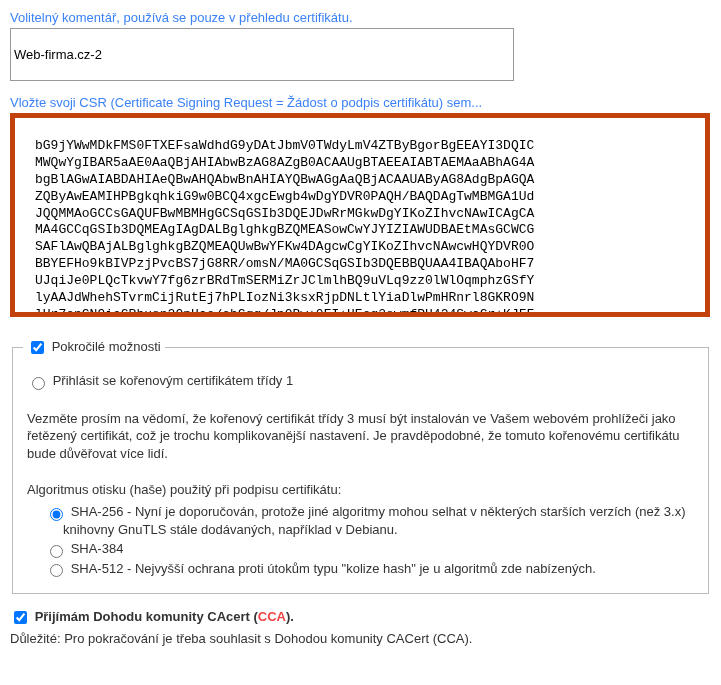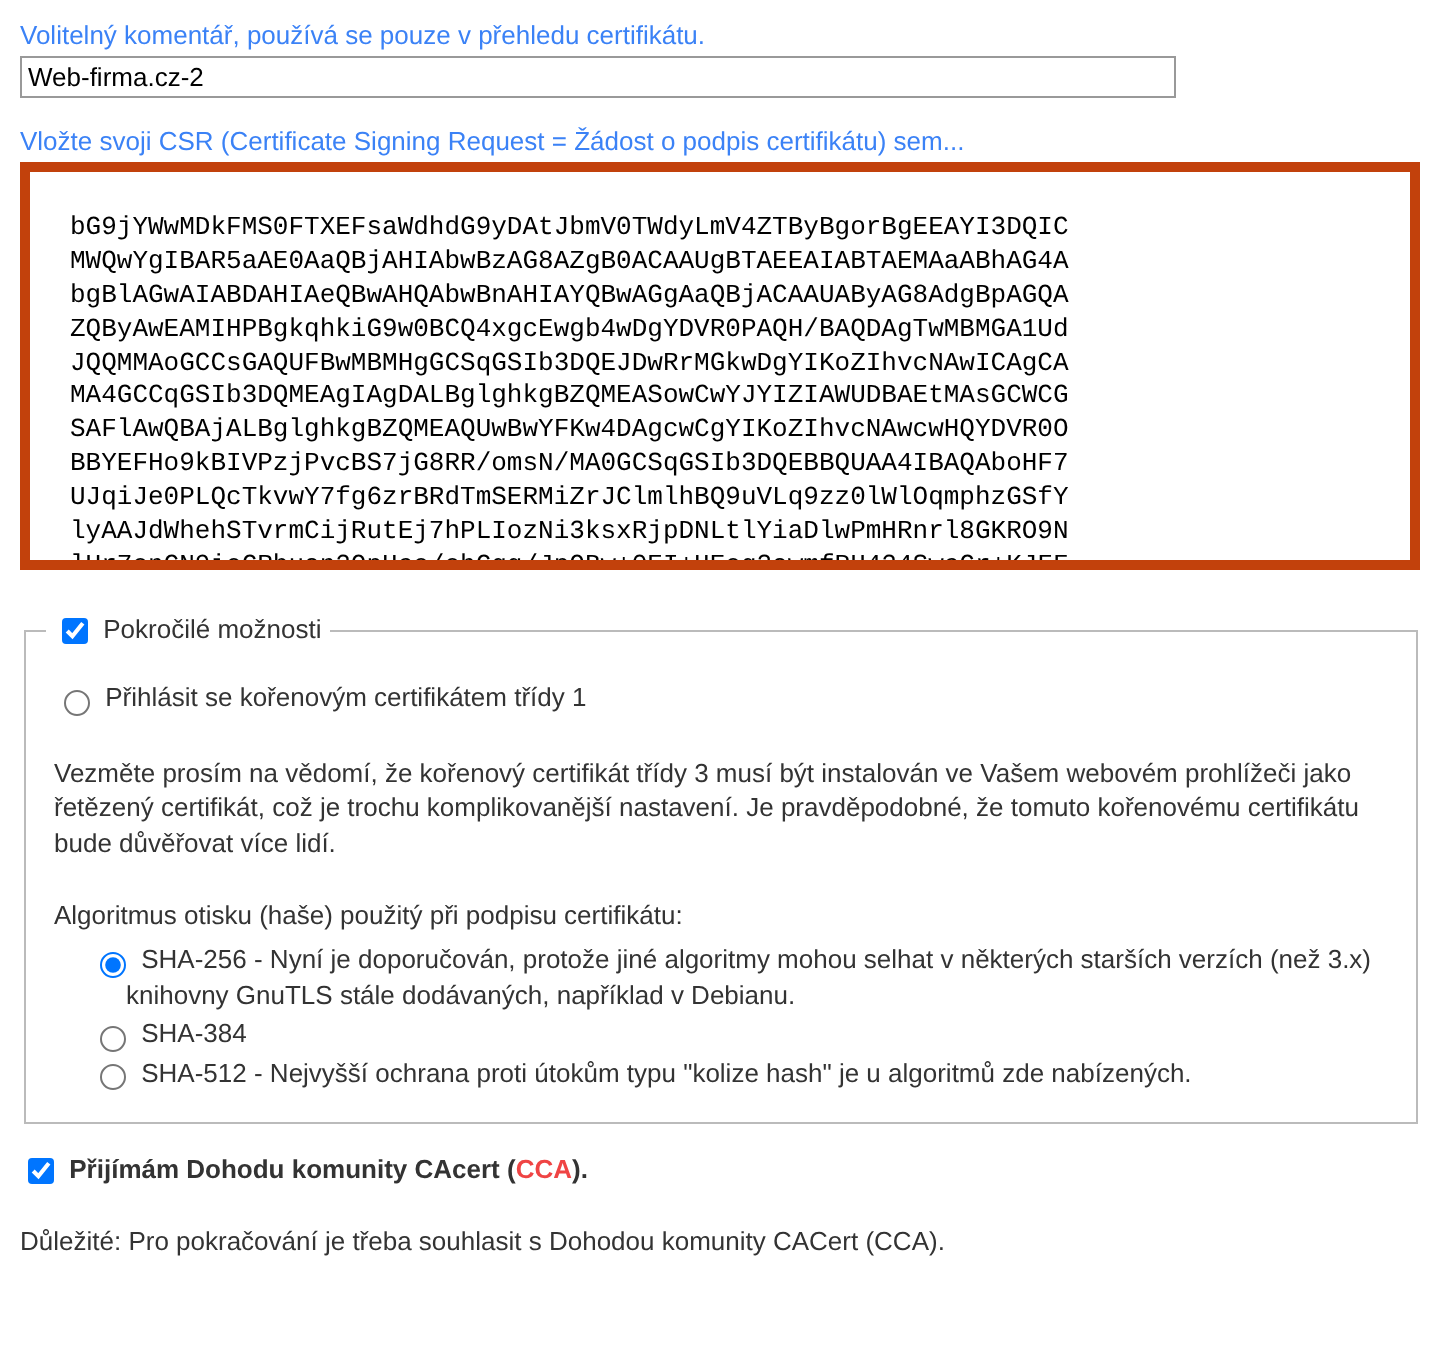--- a/index.html
+++ b/index.html
@@ -7,22 +7,22 @@
     font-family: Arial, Helvetica, sans-serif;
     font-size: 13px;
     color: #333;
     margin: 0;
     padding: 10px;
     background: #fff;
     width: 721px;
   }
   .label { margin-bottom: 3px; color: #3b82f6; }
   input.text {
-    width: 578px;
-    padding: 2px 3px;
+    width: 504px;
+    padding: 18px 3px;
     font-family: inherit;
     font-size: 13px;
     border: 1px solid #999;
     margin-bottom: 14px;
     display: block;
   }
   textarea.csr {
     width: 700px;
     height: 204px;
     font-family: "Courier New", monospace;
@@ -47,21 +47,21 @@
   .opt-row { margin: 8px 0 2px 4px; }
   .opt-row input[type=radio] { vertical-align: middle; margin-right: 4px; }
   .note { margin: 20px 4px; color: #333; line-height: 1.35; }
   .algo-label { margin: 8px 4px 6px 4px; }
   .algo-opt { margin: 2px 0 2px 22px; text-indent: -18px; padding-left: 18px; line-height: 1.35; }
   .algo-opt input[type=radio] { vertical-align: middle; margin-right: 4px; }
   .cca-row { margin-top: 14px; }
   .cca-row input[type=checkbox] { vertical-align: middle; margin-right: 4px; }
   .cca-row b { font-weight: bold; }
   .cca-row a { color: #ef4444; text-decoration: none; }
-  .important { margin-top: 18px; color: #333; }
+  .important { margin-top: 4px; color: #333; }
 </style>
 </head>
 <body>
 
 
 
 <div class="label">Volitelný komentář, používá se pouze v přehledu certifikátu.</div>
 <input class="text" type="text" value="Web-firma.cz-2" style="">
 
 <div class="label">Vložte svoji CSR (Certificate Signing Request = Žádost o podpis certifikátu) sem...</div>

